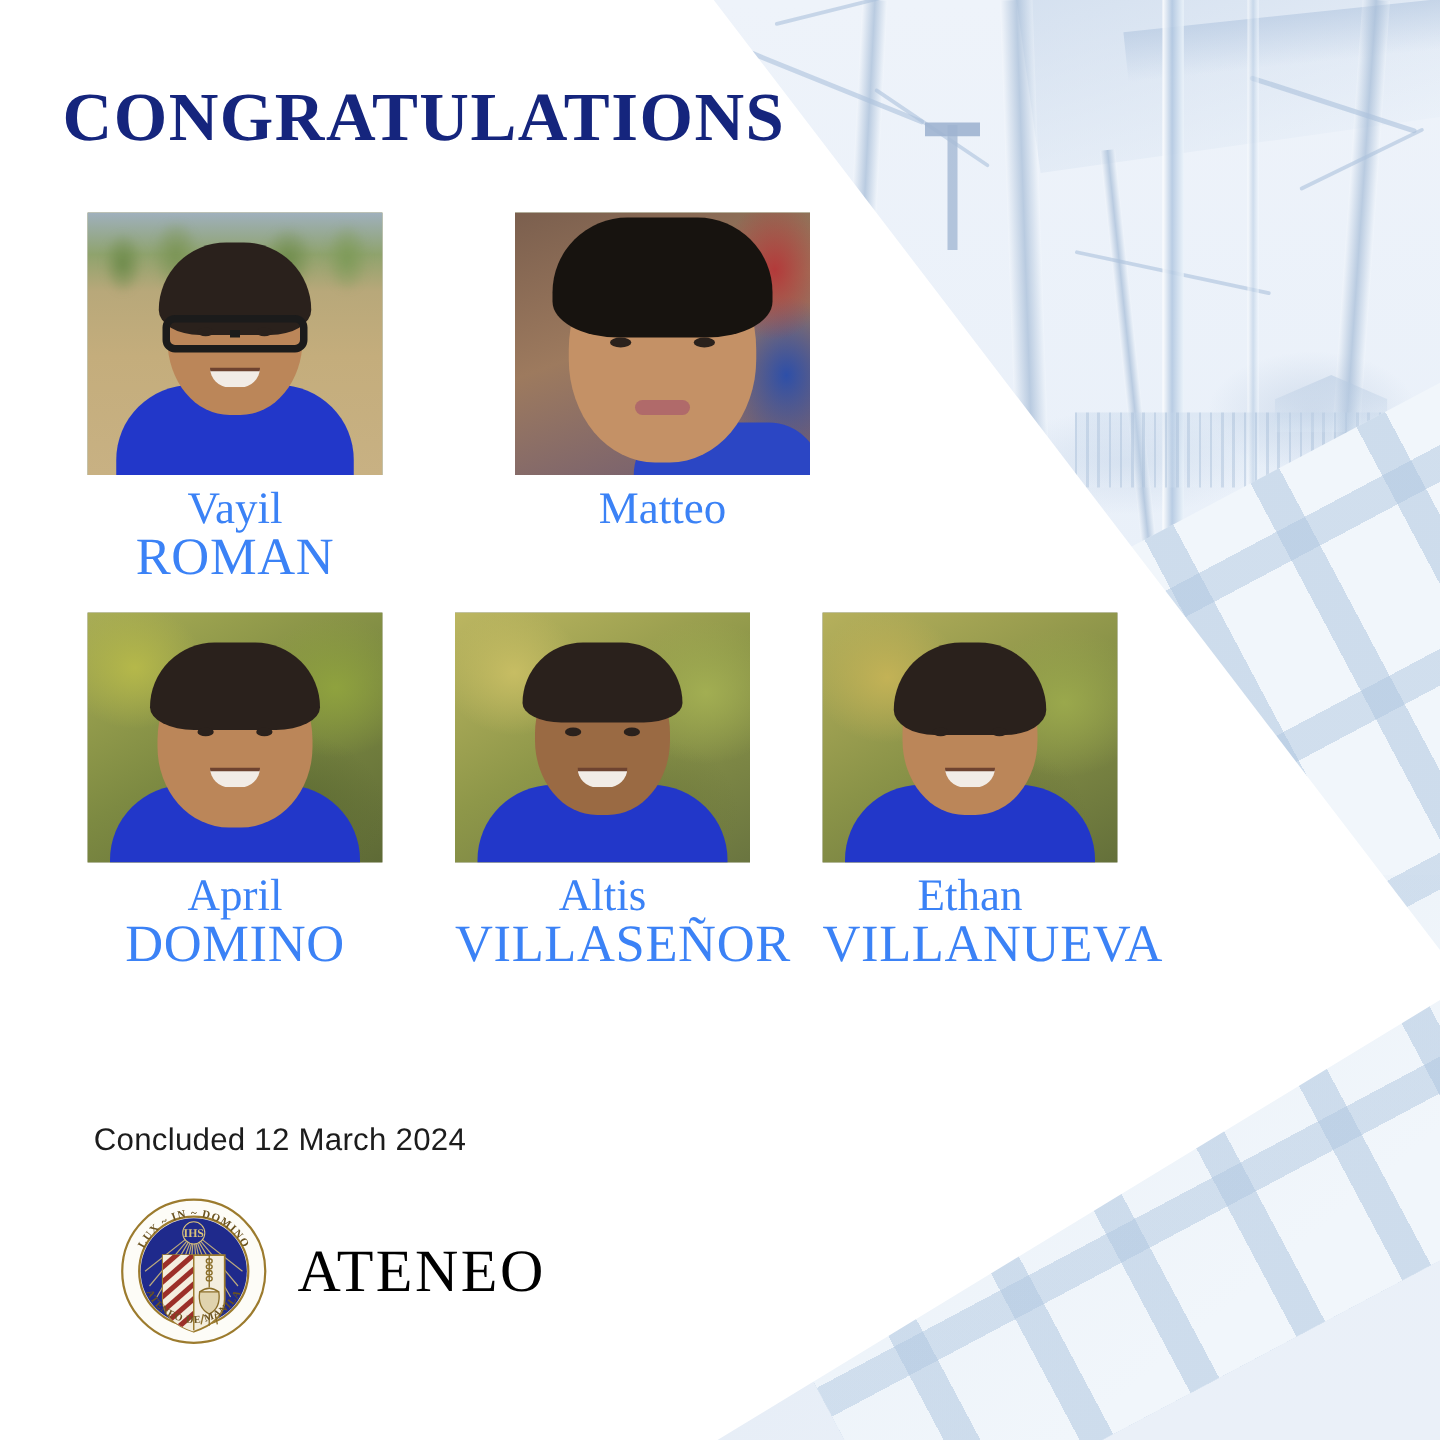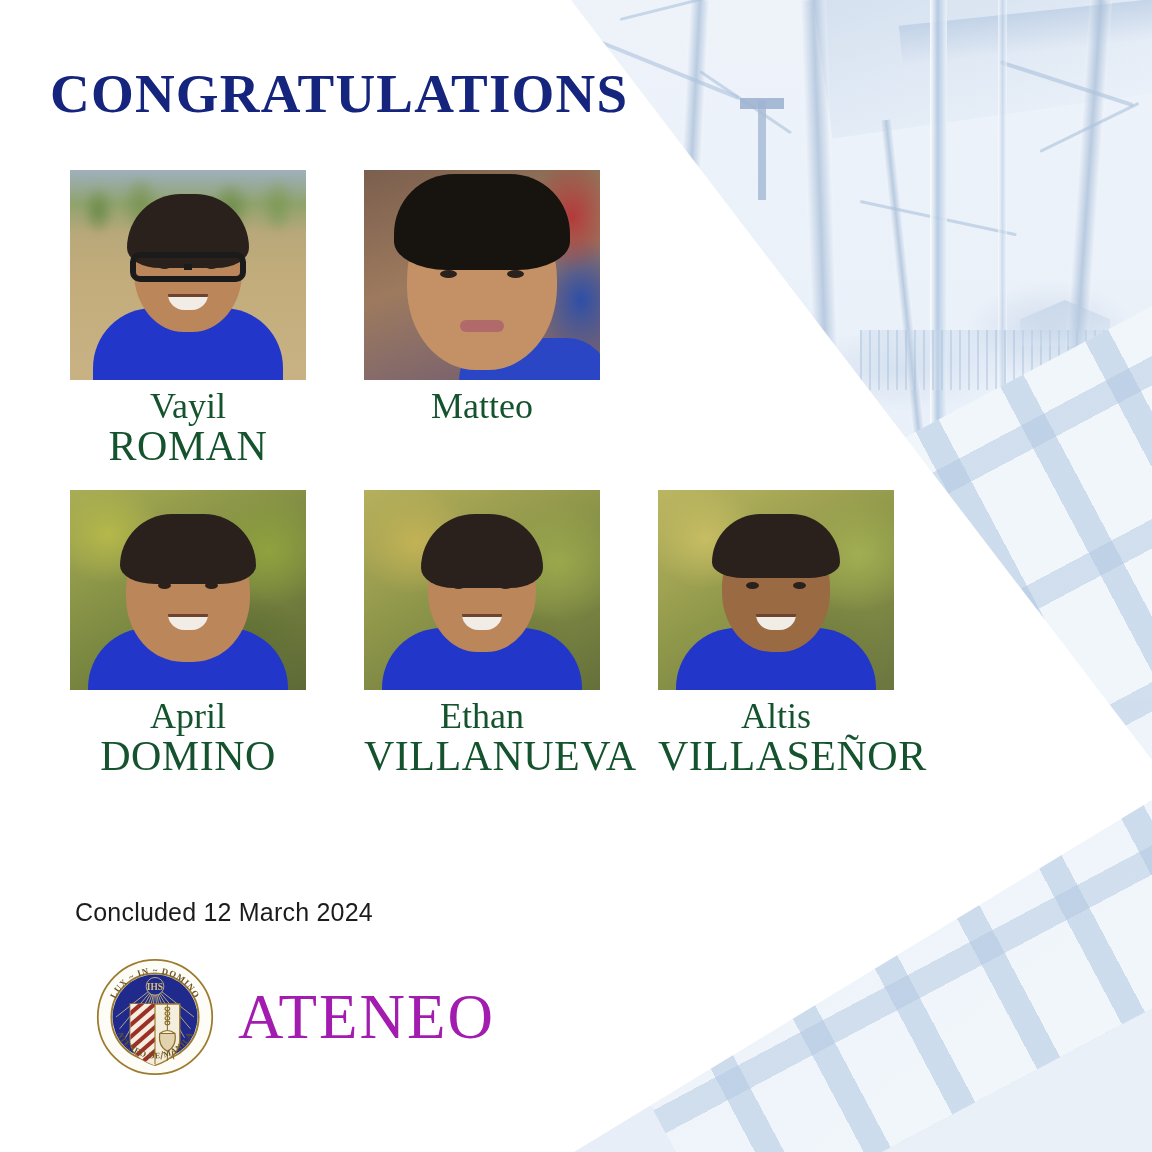--- a/index.html
+++ b/index.html
@@ -142,21 +142,21 @@
     letter-spacing: 1.2px;
     color: #15257d;
     white-space: nowrap;
   }
 
   .row { position: absolute; display: flex; }
   .row-1 { left: 70px; top: 170px; gap: 58px; }
   .row-2 { left: 70px; top: 490px; gap: 58px; }
 
   .player { width: 236px; }
-  .player.p2 { width: 236px; }
+  .player.p2 { width: 236px; margin-left: 48px; }
 
   .photo {
     width: 236px;
     height: 210px;
     overflow: hidden;
     position: relative;
     background: #8a8f6a;
   }
   .row-2 .photo { height: 200px; }
 
@@ -264,21 +264,21 @@
   .ph2 .hair { width: 176px; height: 96px; top: 4px; background: #17130f; }
   .ph2 .eye.l { margin-left: -42px; top: 100px; width: 17px; height: 8px; }
   .ph2 .eye.r { margin-left: 25px; top: 100px; width: 17px; height: 8px; }
   .ph2 .mouth { top: 150px; width: 44px; height: 12px; background: #b06a6a; border-top: none; border-radius: 22px; }
   .ph2 .shirt { background: #2b46c4; width: 150px; height: 42px; left: 72%; }
   .ph2 .neck { bottom: 34px; width: 58px; height: 30px; background: #b07f56; }
 
   .name {
     margin-top: 8px;
     text-align: center;
-    color: #14532d;
+    color: #3b82f6;
     font-family: "Liberation Serif", serif;
     line-height: 1.02;
   }
   .name .first { display: block; font-size: 36px; }
   .name .last  { display: block; font-size: 42px; letter-spacing: .5px; }
 
   
   .tourney {
     position: absolute;
     left: 75px; top: 856px;
@@ -302,23 +302,23 @@
   .logo-lockup {
     position: absolute;
     left: 96px; top: 958px;
     display: flex;
     align-items: center;
     gap: 24px;
   }
   .seal { width: 118px; height: 118px; display: block; }
   .wordmark {
     font-family: "Liberation Serif", serif;
-    font-size: 63px;
+    font-size: 48px;
     letter-spacing: 2px;
-    color: #a21caf;
+    color: #000000;
     text-align: right;
   }
 </style>
 </head>
 <body>
 
 <div id="poster">
 
   <div class="bg-photo">
     <div class="bg-canopy"></div>
@@ -417,55 +417,55 @@
           </div>
         </div>
         <div class="name">
           <span class="first">April</span>
           <span class="last">DOMINO</span>
         </div>
       </div>
 
       <div class="player">
         <div class="photo">
+          <div class="photo-inner ph5">
+            <div class="figure">
+              <div class="shirt"></div>
+              <div class="neck"></div>
+              <div class="head" style="background:#9a6a43;"></div>
+              <div class="hair" style="width:128px;height:64px;"></div>
+              <div class="eye l"></div>
+              <div class="eye r"></div>
+              <div class="mouth"></div>
+            </div>
+          </div>
+        </div>
+        <div class="name">
+          <span class="first">Altis</span>
+          <span class="last">VILLASEÑOR</span>
+        </div>
+      </div>
+
+      <div class="player">
+        <div class="photo">
           <div class="photo-inner ph4">
             <div class="figure">
               <div class="shirt"></div>
               <div class="neck"></div>
               <div class="head"></div>
               <div class="hair"></div>
               <div class="eye l"></div>
               <div class="eye r"></div>
               <div class="mouth"></div>
             </div>
           </div>
         </div>
         <div class="name">
           <span class="first">Ethan</span>
           <span class="last">VILLANUEVA</span>
-        </div>
-      </div>
-
-      <div class="player">
-        <div class="photo">
-          <div class="photo-inner ph5">
-            <div class="figure">
-              <div class="shirt"></div>
-              <div class="neck"></div>
-              <div class="head" style="background:#9a6a43;"></div>
-              <div class="hair" style="width:128px;height:64px;"></div>
-              <div class="eye l"></div>
-              <div class="eye r"></div>
-              <div class="mouth"></div>
-            </div>
-          </div>
-        </div>
-        <div class="name">
-          <span class="first">Altis</span>
-          <span class="last">VILLASEÑOR</span>
         </div>
       </div>
 
     </div>
 
     <div class="concluded">Concluded 12 March 2024</div>
 
     <div class="logo-lockup">
       <svg class="seal" viewBox="0 0 200 200" aria-hidden="true">
         <defs>

